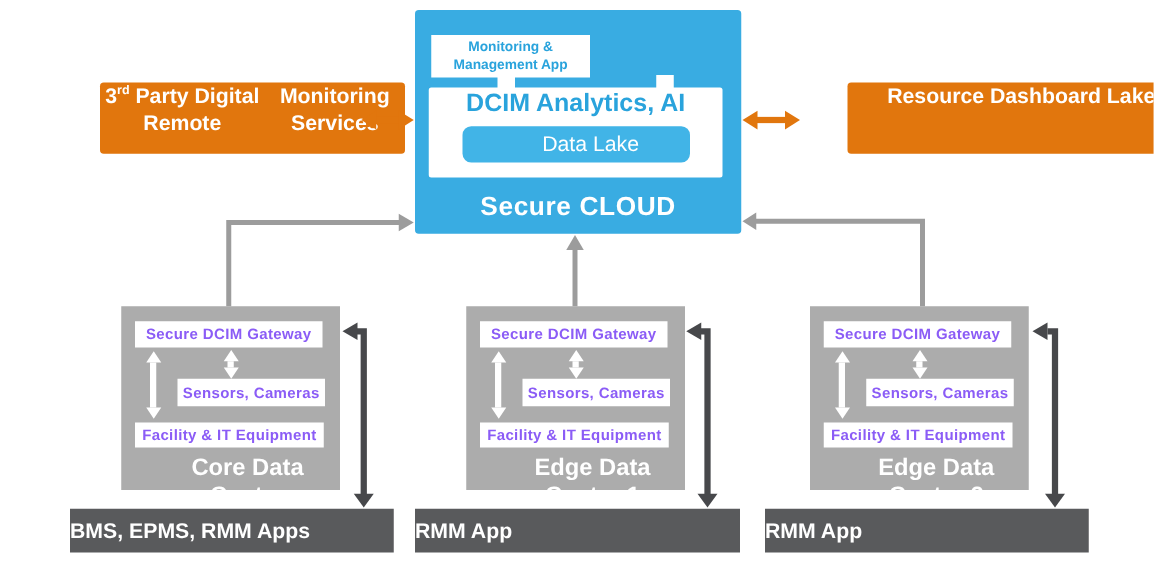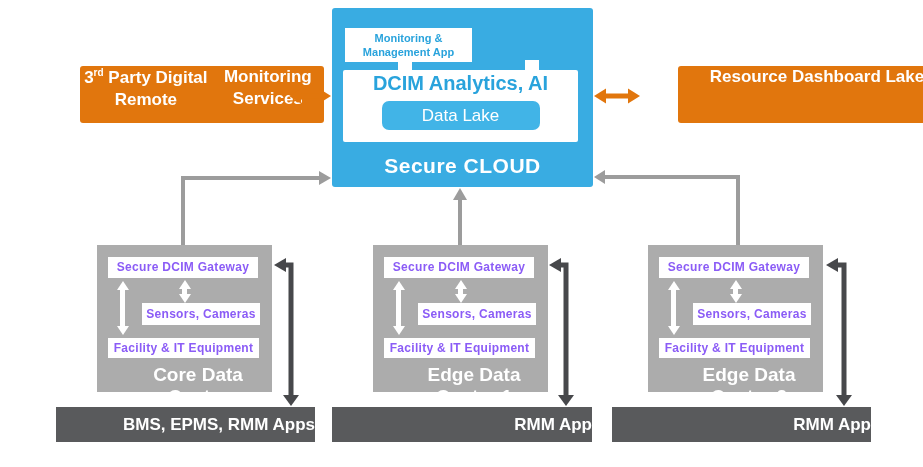--- a/index.html
+++ b/index.html
@@ -14,21 +14,21 @@
              color:#29A3DC; font-weight:bold; font-size:11px; line-height:1.3;
              text-align:center; display:flex; flex-direction:column; justify-content:center; }
   .app1 { left:13px;  width:127px; }
   .app2 { left:151px; width:90px; }
   .stem { position:absolute; top:52px; width:14px; height:12px; background:#fff; }
   .stem1 { left:66px; } .stem2 { left:193px; }
   .analytics { position:absolute; left:11px; top:62px; width:235px; height:72px;
                background:#fff; border-radius:2px; text-align:center; }
   .analytics-title { color:#29A3DC; font-weight:bold; font-size:20px; margin-top:2px; }
   .datalake { margin:6px auto 0; width:158px; height:29px; background:#41B4E7;
-              border-radius:7px; color:#fff; font-size:17px; line-height:29px; }
+              border-radius:7px; color:#fff; font-size:17px; line-height:29px;padding-left:24px; }
   .cloud-title { position:absolute; left:0; right:0; top:146px; text-align:center;
                  color:#fff; font-weight:bold; font-size:21px; letter-spacing:0.5px; }
   
   .orange-box { position:absolute; top:66px; height:57px; background:#E1760D;
                 border-radius:3px; color:#fff; font-weight:bold; font-size:17px;
                 text-align:center; display:flex; flex-direction:row;
                 justify-content:center; line-height:1.3;margin-left:36px; }
   .orange-left  { left:44px;  width:244px; }
   .orange-right { left:642px; width:278px; }
   .orange-box sup { font-size:10px; }
@@ -46,21 +46,21 @@
   .varrow { position:absolute; width:5px; background:#fff; }
   .varrow::before, .varrow::after { content:""; position:absolute; left:50%;
       transform:translateX(-50%); border-left:6px solid transparent;
       border-right:6px solid transparent; }
   .varrow::before { bottom:100%; border-bottom:9px solid #fff; }
   .varrow::after  { top:100%;    border-top:9px solid #fff; }
   .va-long  { left:23px; top:45px; height:36px; }
   .va-short { left:85px; top:44px; height:5px; }
   
   .dark-box { position:absolute; top:407px; height:35px; background:#595A5C;
-              color:#fff; font-weight:bold; font-size:17px; text-align:right;
+              color:#fff; font-weight:bold; font-size:17px; text-align:left;
               line-height:35px; }
   .db1 { left:56px;  width:259px; }
   .db2 { left:332px; width:260px; }
   .db3 { left:612px; width:259px; }
   
   .overlay { position:absolute; left:0; top:0; pointer-events:none; z-index:5; }
 </style>
 </head>
 <body>
 

